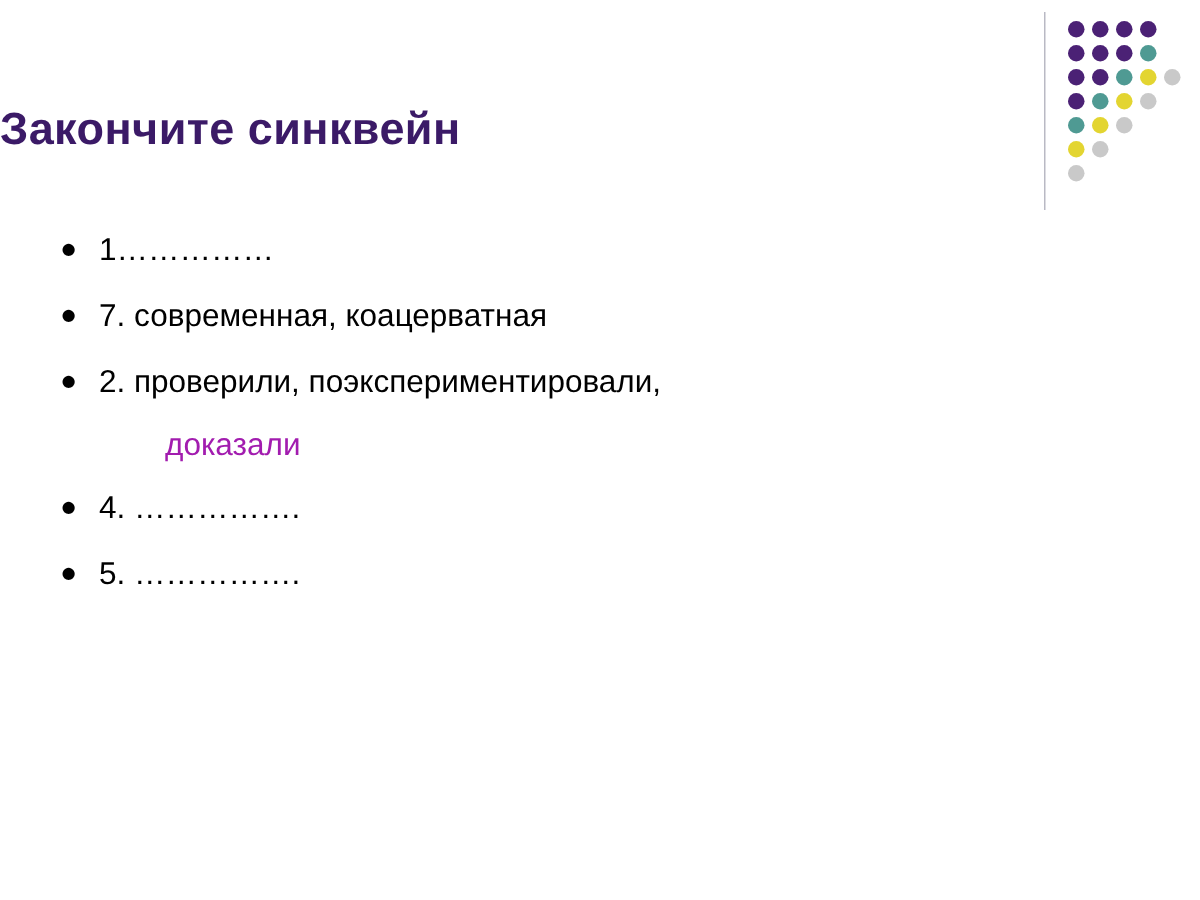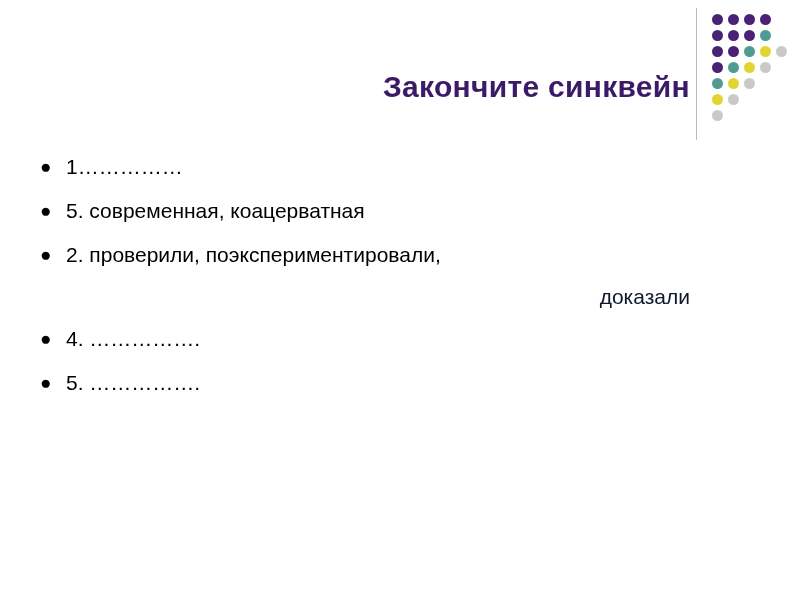--- a/index.html
+++ b/index.html
@@ -40,21 +40,21 @@
     height: 132px;
     background: #b9b9c4;
   }
 
   
   .title {
     position: absolute;
     top: 70px;
     left: 0;
     width: 690px;
-    text-align: right;
+    text-align: left;
     font-size: 30px;
     font-weight: bold;
     color: #3b1a67;
     letter-spacing: 0.3px;
   }
 
   
   .bullets {
     position: absolute;
     top: 152px;
@@ -77,23 +77,22 @@
   .bullet-text {
     flex: 1 1 auto;
     font-size: 21px;
     line-height: 30px;
     color: #000000;
     white-space: pre-wrap;
   }
   .cont-line {
     font-size: 21px;
     line-height: 34px;
-    color: #0f172a;
+    color: #a21caf;
     margin: -4px 0 10px 70px;
-    text-align: right;
   }
 </style>
 </head>
 <body>
 
 <div class="slide">
 
   <div class="deco-line"></div>
 
   <div class="dot-deco" id="dot-deco">
@@ -138,21 +137,21 @@
 
   <div class="bullets">
 
     <div class="bullet-row">
       <span class="bullet-mark">●</span>
       <span class="bullet-text">1……………</span>
     </div>
 
     <div class="bullet-row">
       <span class="bullet-mark">●</span>
-      <span class="bullet-text">5. современная, коацерватная</span>
+      <span class="bullet-text">7. современная, коацерватная</span>
     </div>
 
     <div class="bullet-row">
       <span class="bullet-mark">●</span>
       <span class="bullet-text">2. проверили, поэкспериментировали,</span>
     </div>
     <div class="cont-line">доказали</div>
 
     <div class="bullet-row">
       <span class="bullet-mark">●</span>

